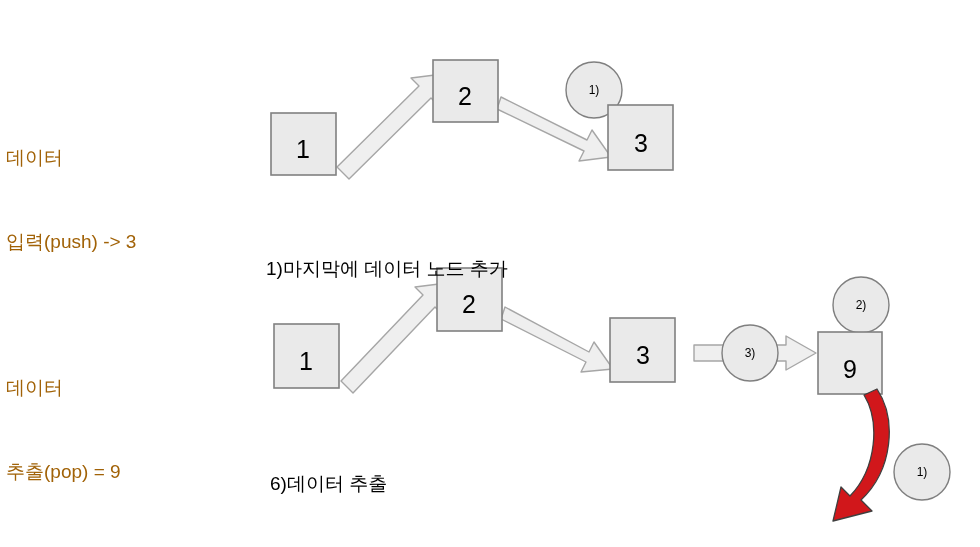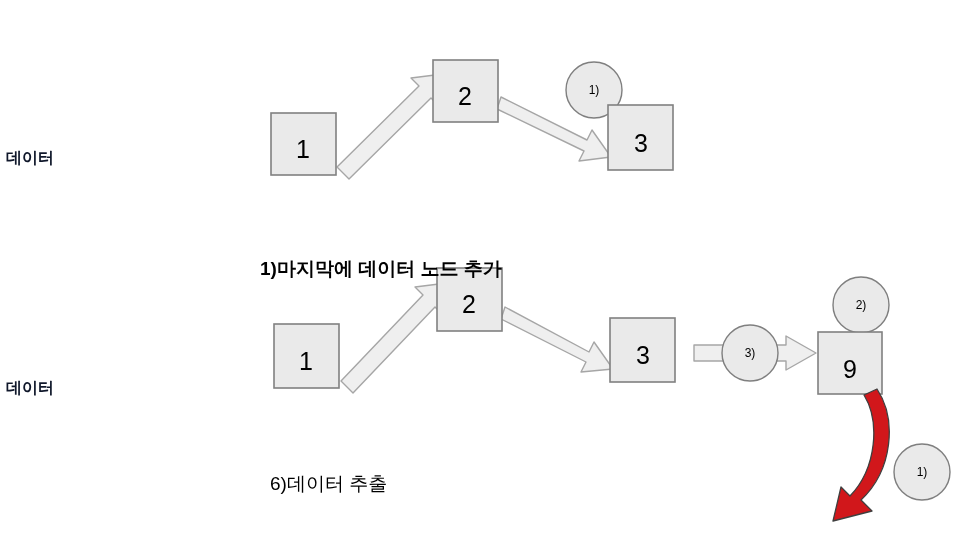--- a/index.html
+++ b/index.html
@@ -17,37 +17,36 @@
   }
   #canvas {
     position: absolute;
     left: 0;
     top: 0;
     width: 980px;
     height: 547px;
   }
   .side-label {
     position: absolute;
-    font-size: 16px;
+    font-size: 19px;
     line-height: 28px;
-    color: #0f172a;
+    color: #a16207;
     white-space: pre;
-    font-weight: bold;
   }
   #push-label { left: 6px; top: 88px; }
   #pop-label  { left: 6px; top: 318px; }
 
   .caption {
     position: absolute;
     font-size: 19px;
     line-height: 29px;
     color: #000000;
     white-space: pre;
   }
-  #push-caption { left: 260px; top: 196px; font-weight: bold; }
+  #push-caption { left: 266px; top: 196px; }
   #pop-caption  { left: 270px; top: 411px; }
 
   .node-text {
     font-size: 25px;
     fill: #000000;
     font-family: "Liberation Sans", "DejaVu Sans", sans-serif;
   }
   .circle-text {
     font-size: 12px;
     fill: #000000;
@@ -142,27 +141,29 @@
 
   <g>
     <circle cx="922" cy="472" r="28" fill="#EAEAEA" stroke="#7F7F7F" stroke-width="1.4"></circle>
     <text class="circle-text" x="922" y="476" text-anchor="middle">1)</text>
   </g>
 
 </svg>
 
 <div class="side-label" id="push-label">
   <div>데이터</div>
+  <div>입력(push) -&gt; 3</div>
 </div>
 
 <div class="caption" id="push-caption">
   <div>1)마지막에 데이터 노드 추가</div>
 </div>
 
 <div class="side-label" id="pop-label">
   <div>데이터</div>
+  <div>추출(pop) = 9</div>
 </div>
 
 <div class="caption" id="pop-caption">
   <div>6)데이터 추출</div>
   
   
 </div>
 
 </body></html>

